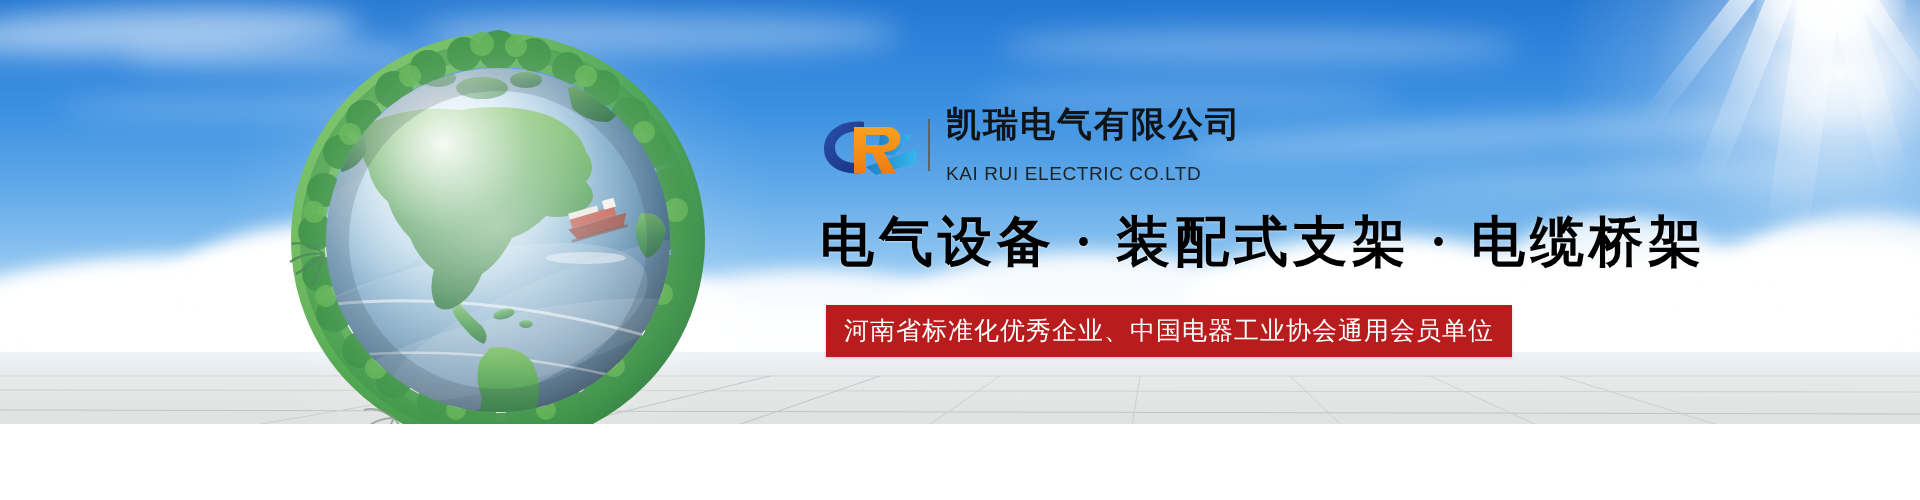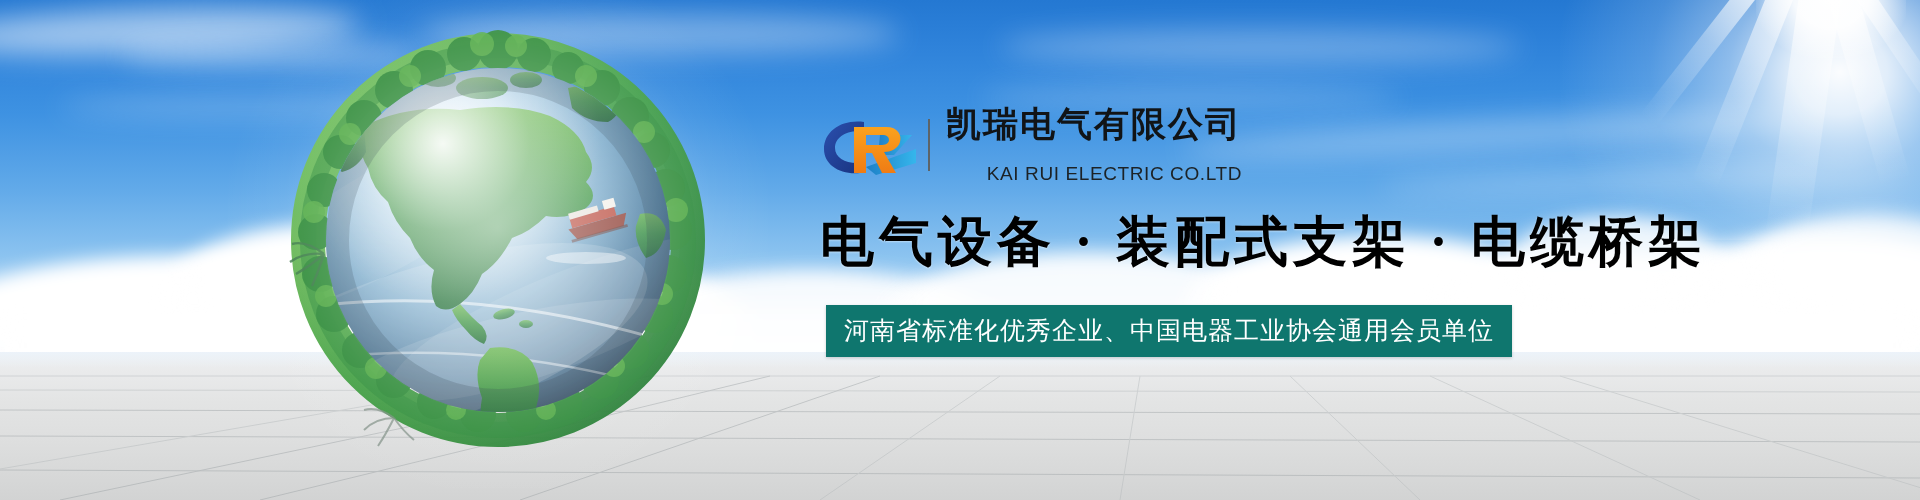--- a/index.html
+++ b/index.html
@@ -8,21 +8,21 @@
     padding: 0;
     background: #ffffff;
   }
   body {
     font-family: "Liberation Sans", "DejaVu Sans", sans-serif;
   }
 
   .banner {
     position: relative;
     width: 1920px;
-    height: 500px;
+    height: 424px;
     overflow: hidden;
     background: #2f86dd;
   }
 
   
   .sky {
     position: absolute;
     left: 0; top: 0;
     width: 1920px;
     height: 380px;
@@ -195,40 +195,39 @@
     white-space: nowrap;
   }
   .brand-en {
     font-size: 19px;
     font-weight: 400;
     color: #1c2226;
     letter-spacing: 0.6px;
     line-height: 1.25;
     margin-top: 19px;
     white-space: nowrap;
-    text-align: right;
   }
 
   .headline {
     margin-top: 24px;
     font-family: "Liberation Serif", "DejaVu Serif", serif;
     font-size: 54px;
     font-weight: 700;
     color: #000000;
     letter-spacing: 5px;
     white-space: nowrap;
     text-shadow: 0 1px 2px rgba(255,255,255,0.45);
   }
 
   .badge {
     display: inline-block;
     margin-top: 26px;
     margin-left: 6px;
     padding: 9px 18px 10px 18px;
-    background: #0f766e;
+    background: #b91c1c;
     color: #ffffff;
     font-size: 25px;
     font-weight: 400;
     letter-spacing: 1px;
     white-space: nowrap;
     box-shadow: 0 1px 3px rgba(0,0,0,0.18);
   }
 </style>
 </head>
 <body>

